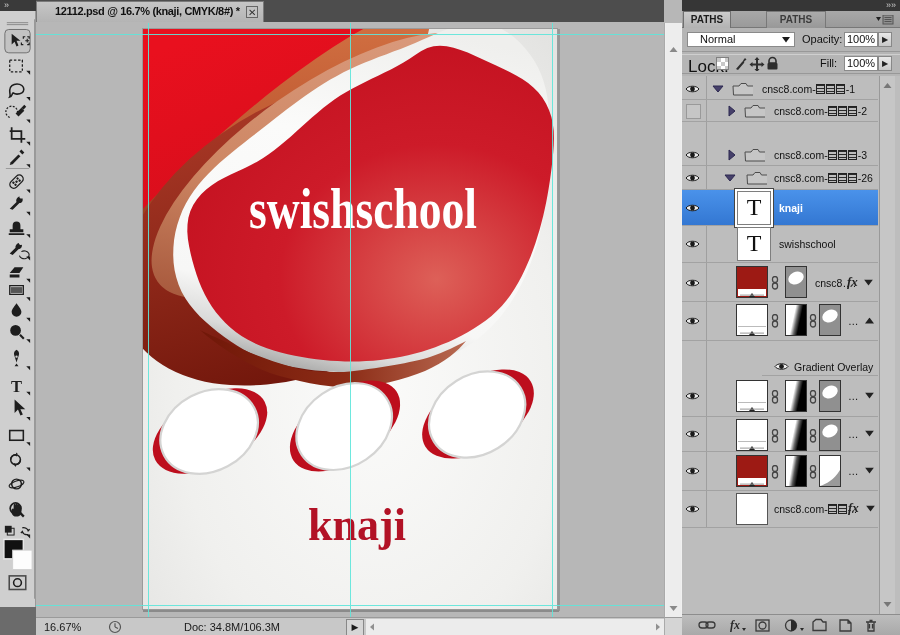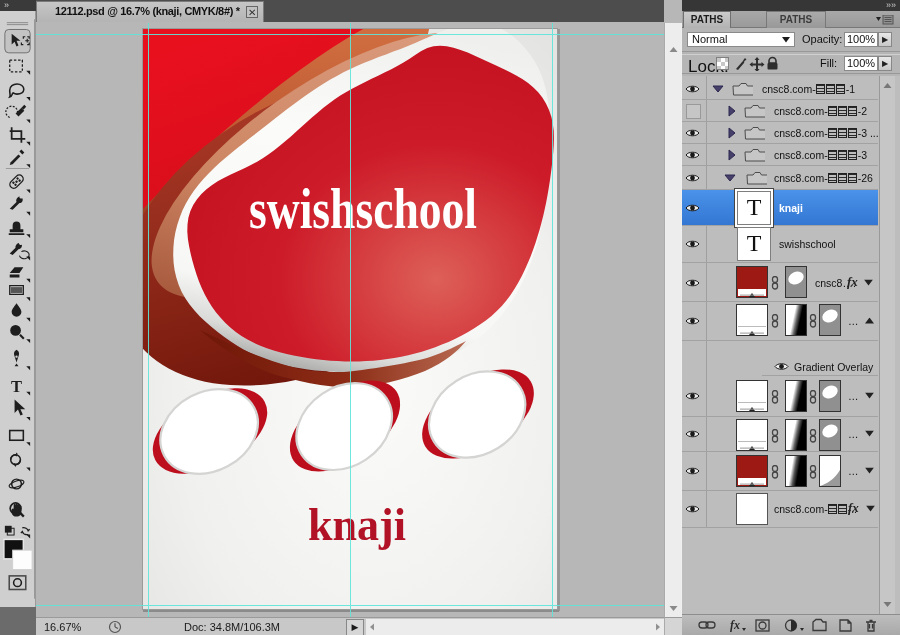--- a/index.html
+++ b/index.html
@@ -256,21 +256,21 @@
     <div class="abs" style="left:0;top:11px;width:218px;height:17px;background:linear-gradient(#a8a8a8,#9a9a9a);border-bottom:1px solid #777;box-sizing:border-box;">
       <div class="abs" style="left:1px;top:0;width:48px;height:17px;background:linear-gradient(#cccccc,#b2b2b2);border:1px solid #707070;border-bottom:none;box-sizing:border-box;font-size:10px;font-weight:bold;color:#1c1c1c;text-align:center;line-height:16px;">PATHS</div>
       <div class="abs" style="left:51px;top:0;width:60px;height:17px;background:linear-gradient(#ababab,#989898);border:1px solid #787878;border-bottom:none;box-sizing:border-box;font-size:10px;font-weight:bold;color:#3c3c3c;text-align:center;line-height:16px;margin-left:33px;">PATHS</div>
       <svg class="abs" style="right:6px;top:4px" width="18" height="10" viewBox="0 0 18 10">
           <path d="M0,2 l5,0 l-2.5,4 Z" fill="#222"></path>
           <rect x="7" y="0" width="10" height="9" fill="#8f8f8f" stroke="#555"></rect>
           <path d="M8.5,2.5 h7 M8.5,4.5 h7 M8.5,6.5 h7" stroke="#555" stroke-width="1"></path>
         </svg>
     </div>
     <div class="abs" id="pctrl" style="left:0;top:28px;width:218px;height:48px;background:#b5b5b5;">
-      <div class="vbox" style="left:5px;top:4px;width:108px;height:15px;line-height:13px;padding-left:4px;">Normal<svg style="position:absolute;right:3px;top:4px" width="9" height="6" viewBox="0 0 9 6">
+      <div class="vbox" style="left:5px;top:4px;width:108px;height:15px;line-height:13px;padding-left:12px;">Normal<svg style="position:absolute;right:3px;top:4px" width="9" height="6" viewBox="0 0 9 6">
             <path d="M0,0 h8 l-4,5.5 Z" fill="#1a1a1a"></path>
           </svg></div>
       <span class="abs" style="left:120px;top:5px;font-size:11px;color:#111;">Opacity:</span>
       <div class="vbox" style="left:162px;top:4px;width:34px;height:15px;line-height:13px;text-align:center;">100%</div>
       <div class="arrbtn" style="left:196px;top:4px;">▶</div>
       <div class="abs" style="left:0;top:23px;width:218px;height:2px;border-top:1px solid #989898;border-bottom:1px solid #cfcfcf;"></div>
       <span class="abs" style="left:6px;top:29px;font-size:17px;color:#111;">Lock:</span>
       <svg class="abs" style="left:34px;top:28px" width="62" height="15" viewBox="0 0 62 15">
         <rect x="0.5" y="1.5" width="12" height="12" fill="#fff" stroke="#808080"></rect>
           <path d="M1,2 h4 v4 h-4 Z M9,2 h3 v4 h-3 Z M5,6 h4 v4 h-4 Z M1,10 h4 v3 h-4 Z M9,10 h3 v3 h-3 Z" fill="#c8c8c8"></path>
@@ -302,33 +302,20 @@
       <div class="row" style="top:24px;height:22px;">
         <div class="abs" style="left:4px;top:4px;width:13px;height:13px;background:#c6c6c6;border:1px solid #999;"></div>
         <svg class="dtri" style="left:46px" width="8" height="12" viewBox="0 0 8 12">
             <path d="M1,1 v10 l6,-5 Z" fill="#46406a" stroke="#2c2850"></path>
           </svg>
         <svg class="abs" style="left:62px;top:4px" width="21" height="14" viewBox="0 0 21 14">
             <path d="M1,4 h6 l2,-2.5 h5 l1.5,2.5 h6 v9 h-20 Z" fill="#c6c6c6" stroke="#4c4c4c"></path>
           </svg>
         <span class="rtext" style="left:92px">cnsc8.com-<i class="cj"></i><i class="cj"></i><i class="cj"></i>-2</span>
       </div>
-      <div class="row" style="top:46px;height:22px;">
-        <svg class="eyeW" width="15" height="11" viewBox="0 0 15 11">
-            <path d="M1,5.5 C3.5,1.8 11.5,1.8 14,5.5 C11.5,9.2 3.5,9.2 1,5.5 Z" fill="#ececec" stroke="#1a1a1a"></path>
-            <circle cx="7.5" cy="5.5" r="2.4" fill="#1a1a1a"></circle>
-          </svg>
-        <svg class="dtri" style="left:46px" width="8" height="12" viewBox="0 0 8 12">
-            <path d="M1,1 v10 l6,-5 Z" fill="#46406a" stroke="#2c2850"></path>
-          </svg>
-        <svg class="abs" style="left:62px;top:4px" width="21" height="14" viewBox="0 0 21 14">
-            <path d="M1,4 h6 l2,-2.5 h5 l1.5,2.5 h6 v9 h-20 Z" fill="#c6c6c6" stroke="#4c4c4c"></path>
-          </svg>
-        <span class="rtext" style="left:92px">cnsc8.com-<i class="cj"></i><i class="cj"></i><i class="cj"></i>-3 ...</span>
-      </div>
       <div class="row" style="top:68px;height:22px;">
         <svg class="eyeW" width="15" height="11" viewBox="0 0 15 11">
             <path d="M1,5.5 C3.5,1.8 11.5,1.8 14,5.5 C11.5,9.2 3.5,9.2 1,5.5 Z" fill="#ececec" stroke="#1a1a1a"></path>
             <circle cx="7.5" cy="5.5" r="2.4" fill="#1a1a1a"></circle>
           </svg>
         <svg class="dtri" style="left:46px" width="8" height="12" viewBox="0 0 8 12">
             <path d="M1,1 v10 l6,-5 Z" fill="#46406a" stroke="#2c2850"></path>
           </svg>
         <svg class="abs" style="left:62px;top:4px" width="21" height="14" viewBox="0 0 21 14">
             <path d="M1,4 h6 l2,-2.5 h5 l1.5,2.5 h6 v9 h-20 Z" fill="#c6c6c6" stroke="#4c4c4c"></path>

